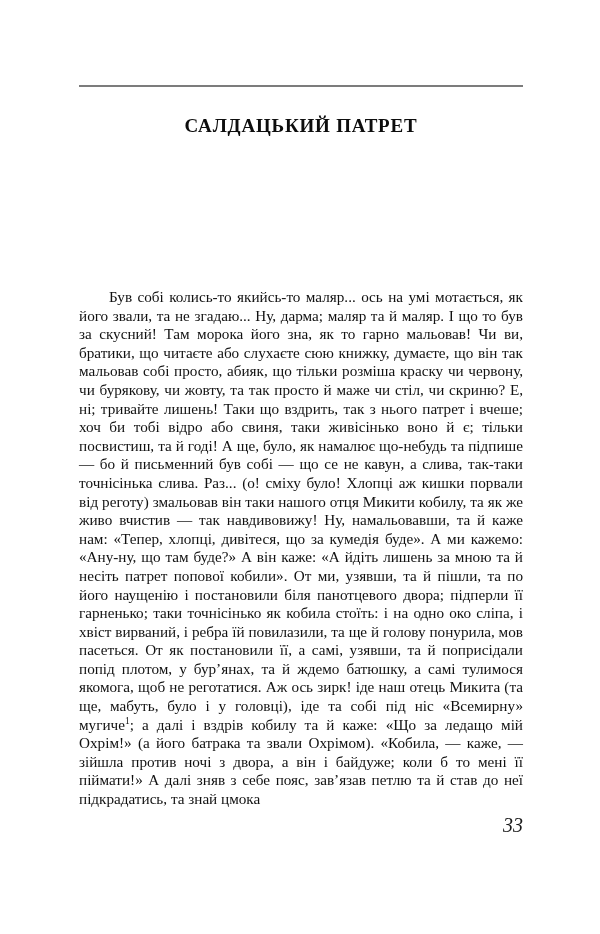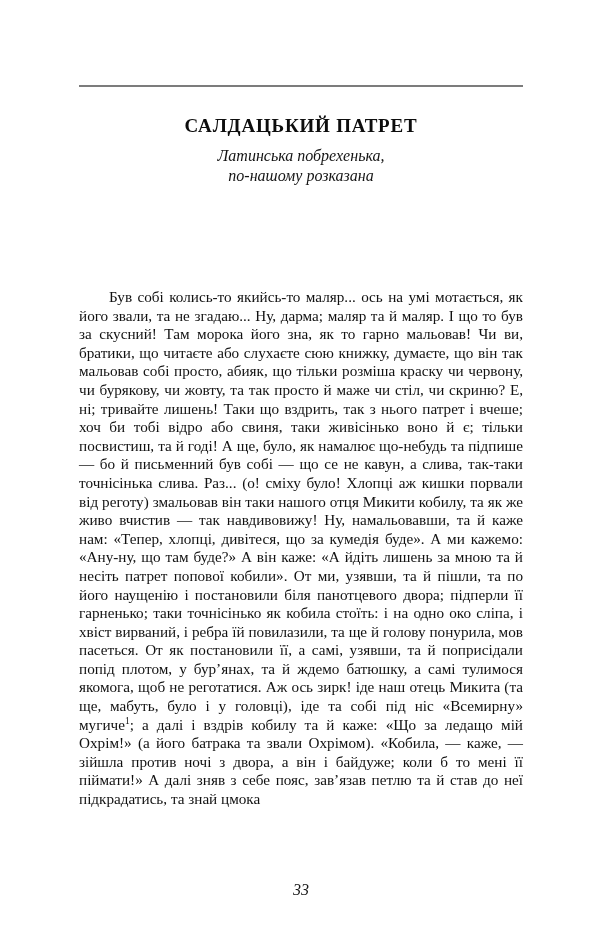--- a/index.html
+++ b/index.html
@@ -77,41 +77,37 @@
   .footnote-ref {
     font-size: 9.5px;
     vertical-align: super;
     line-height: 0;
   }
 
   
   .folio {
     position: absolute;
     left: 66px;
-    top: 881px;
+    top: 814px;
     width: 444px;
-    text-align: center;
+    text-align: right;
     font-style: italic;
-    font-size: 16px;
+    font-size: 20px;
     color: #1a1a1a;
   }
 </style>
 </head>
 <body>
 
 <div class="page">
 
   <div class="top-rule"></div>
 
   <div class="title-block">
     <h1 class="chapter-title">САЛДАЦЬКИЙ ПАТРЕТ</h1>
-    <div class="chapter-subtitle">
-      <span class="sub-line">Латинська побрехенька,</span>
-      <span class="sub-line">по-нашому розказана</span>
-    </div>
   </div>
 
   <div class="body-block">
     <p class="body-paragraph"><span>Був собі колись-то якийсь-то маляр... ось на умі мотається, як його звали, та не згадаю... Ну, дарма; маляр та й маляр. І що то був за скусний! Там морока його зна, як то гарно мальовав! Чи ви, братики, що читаєте або слухаєте сюю книжку, думаєте, що він так мальовав собі просто, абияк, що тільки розміша краску чи червону, чи бурякову, чи жовту, та так просто й маже чи стіл, чи скриню? Е, ні; тривайте лишень! Таки що вздрить, так з нього патрет і вчеше; хоч би тобі відро або свиня, таки живісінько воно й є; тільки посвистиш, та й годі! А ще, було, як намалює що-небудь та підпише — бо й письменний був собі — що се не кавун, а слива, так-таки точнісінька слива. Раз... (о! сміху було! Хлопці аж кишки порвали від реготу) змальовав він таки нашого отця Микити кобилу, та як же живо вчистив — так навдивовижу! Ну, намальовавши, та й каже нам: «Тепер, хлопці, дивітеся, що за кумедія буде». А ми кажемо: «Ану-ну, що там буде?» А він каже: «А йдіть лишень за мною та й несіть патрет попової кобили». От ми, узявши, та й пішли, та по його наущенію і постановили біля панотцевого двора; підперли її гарненько; таки точнісінько як кобила стоїть: і на одно око сліпа, і хвіст вирваний, і ребра їй повилазили, та ще й голову понурила, мов пасеться. От як постановили її, а самі, узявши, та й поприсідали попід плотом, у бур’янах, та й ждемо батюшку, а самі тулимося якомога, щоб не реготатися. Аж ось зирк! іде наш отець Микита (та ще, мабуть, було і у головці), іде та собі під ніс «Всемирну» мугиче</span><sup class="footnote-ref">1</sup><span>; а далі і вздрів кобилу та й каже: «Що за ледащо мій Охрім!» (а його батрака та звали Охрімом). «Кобила, — каже, — зійшла против ночі з двора, а він і байдуже; коли б то мені її піймати!» А далі зняв з себе пояс, зав’язав петлю та й став до неї підкрадатись, та знай цмока</span></p>
   </div>
 
   <div class="folio">33</div>
 
 </div>
 

